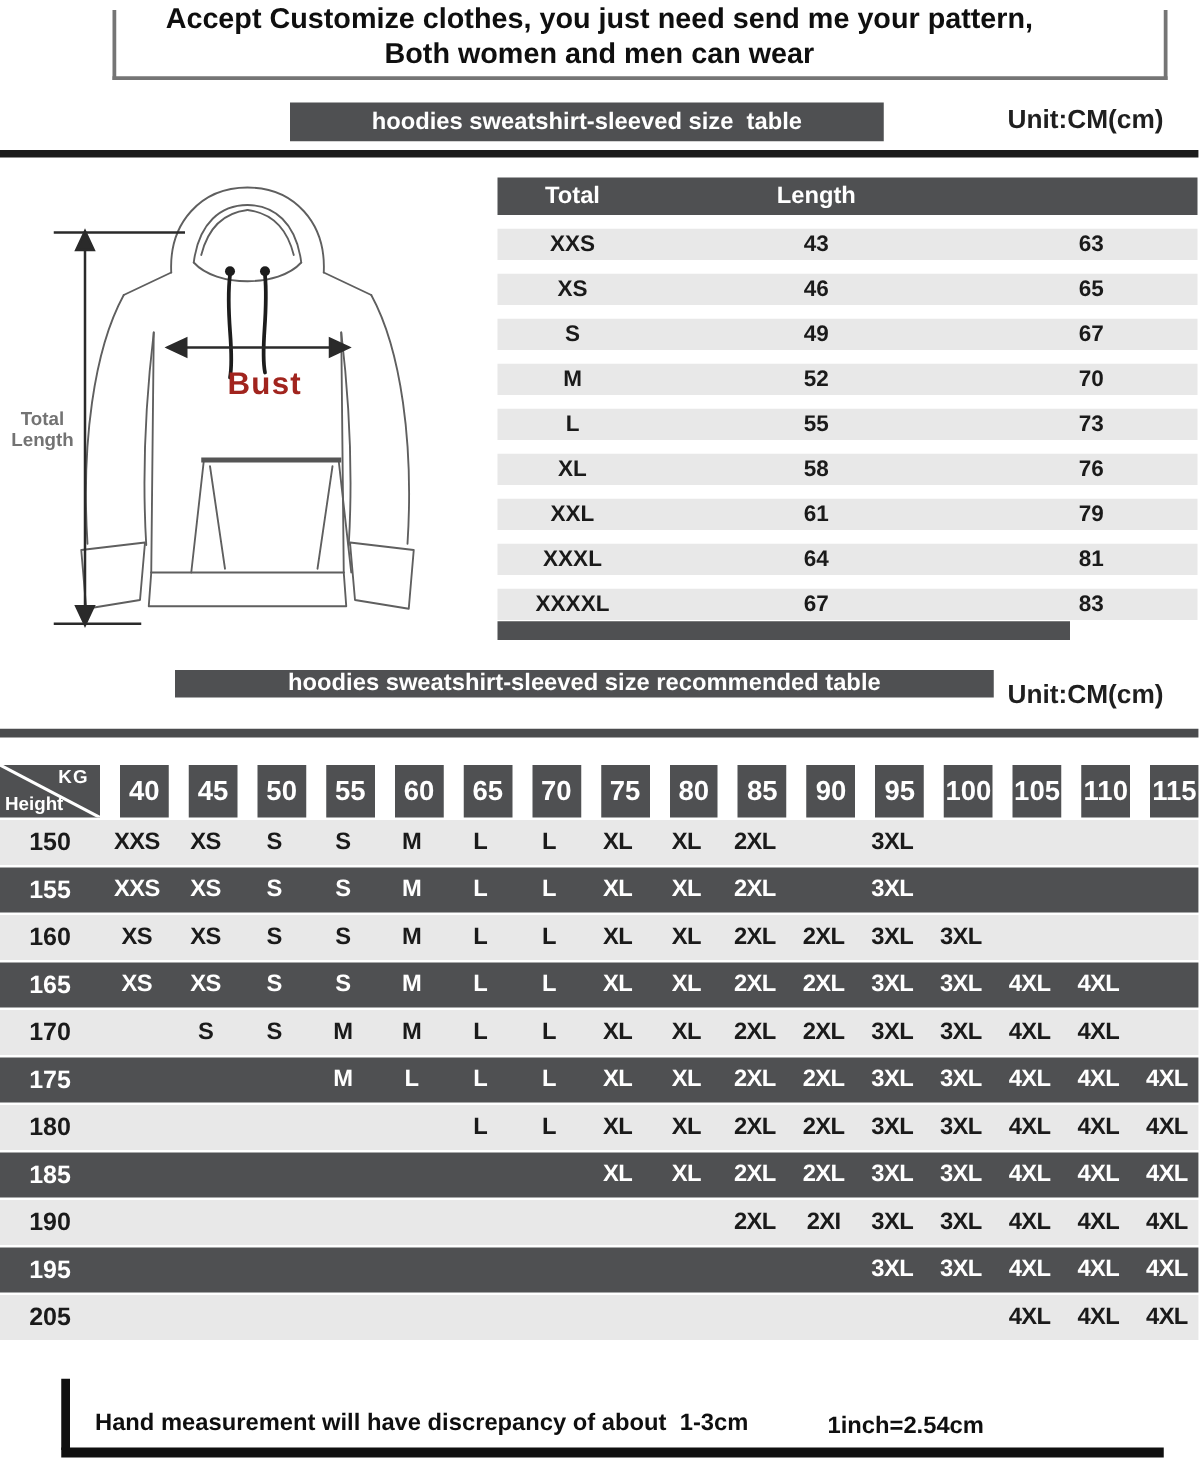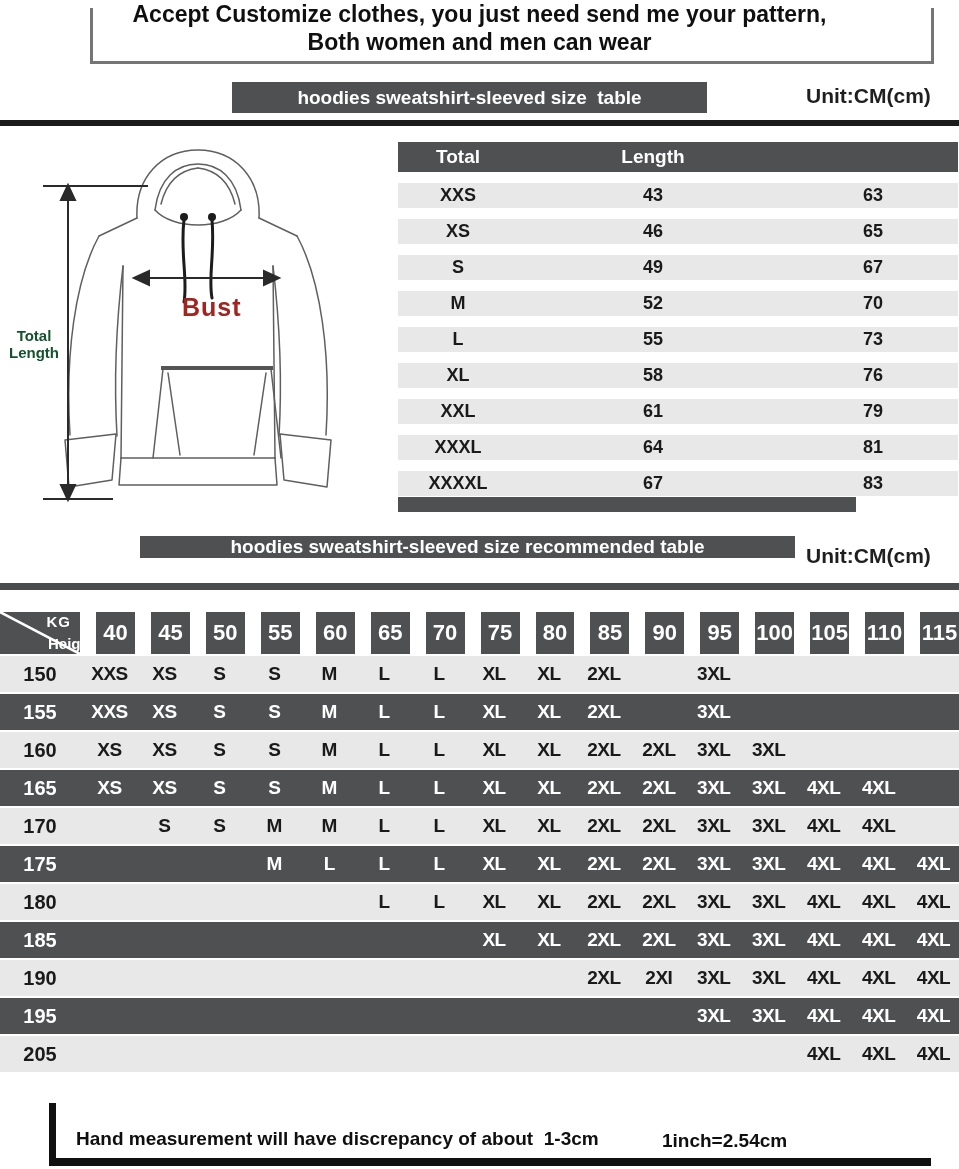--- a/index.html
+++ b/index.html
@@ -19,42 +19,42 @@
   .banner2{left:140px;top:536px;width:655px;height:22px;}
   .unit{position:absolute;font-weight:bold;font-size:21px;color:#1f1f1f;white-space:nowrap;}
   .unit1{left:806px;top:84px;}
   .unit2{left:806px;top:544px;}
   .divider1{position:absolute;left:0;top:120px;width:959px;height:6px;background:#1b1b1b;}
   .divider2{position:absolute;left:0;top:583px;width:959px;height:7px;background:#4a4b4d;}
 
   
   .hoodie-svg{position:absolute;left:15px;top:140px;}
   .total-length{position:absolute;left:2px;top:327px;width:64px;text-align:center;
-                color:#14532d;font-weight:bold;font-size:15px;line-height:17px;}
+                color:#737373;font-weight:bold;font-size:15px;line-height:17px;}
   .bust{position:absolute;left:182px;top:293px;color:#a1241e;font-weight:bold;font-size:25px;letter-spacing:1px;}
 
   
   .size-table{position:absolute;left:398px;top:142px;width:560px;}
   .st-header{height:30px;background:#4f5052;color:#fff;font-weight:bold;font-size:19px;
              display:grid;grid-template-columns:120px 270px 170px;align-items:center;text-align:center;}
   .st-body{margin-top:11px;}
   .st-row{height:25px;background:#e8e8e8;margin-bottom:11px;
           display:grid;grid-template-columns:120px 270px 170px;align-items:center;text-align:center;
           font-weight:bold;font-size:18px;color:#1a1a1a;}
   .st-footer{position:absolute;left:398px;top:497px;width:458px;height:15px;background:#4f5052;}
 
   
   .rec-table{position:absolute;left:0;top:612px;width:959px;}
   .rt-header{display:grid;grid-template-columns:80px repeat(16,1fr);column-gap:4px;height:42px;margin-bottom:2px;}
   .wt-box{background:#4f5052;color:#fff;font-weight:bold;font-size:22px;
           display:flex;align-items:center;justify-content:center;margin-left:12px;}
   .corner-cell{position:relative;background:#4f5052;color:#fff;font-weight:bold;}
   .corner-cell svg{position:absolute;left:0;top:0;}
   .corner-kg{position:absolute;top:1px;right:9px;font-size:15px;letter-spacing:1px;}
-  .corner-height{position:absolute;bottom:2px;left:4px;font-size:15px;margin-left:44px;}
+  .corner-height{position:absolute;bottom:2px;left:4px;font-size:15px;}
   .rt-row{display:grid;grid-template-columns:80px repeat(16,1fr);column-gap:4px;height:36px;margin-bottom:2px;
           align-items:center;text-align:center;font-weight:bold;}
   .rt-row.light{background:#e8e8e8;color:#1a1a1a;}
   .rt-row.dark{background:#4f5052;color:#fff;}
   .rt-label{font-size:20px;}
   .rt-cell{font-size:19px;letter-spacing:-0.5px;}
 
   
   .footer-vbar{position:absolute;left:49px;top:1103px;width:7px;height:57px;background:#101010;}
   .footer-hbar{position:absolute;left:49px;top:1158px;width:882px;height:8px;background:#101010;}

